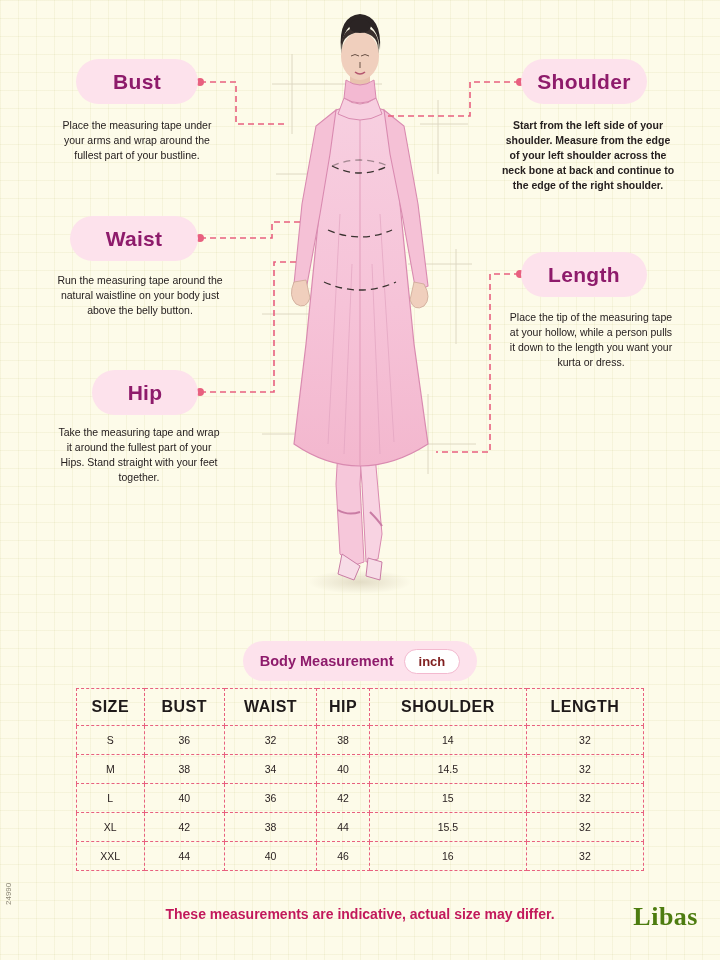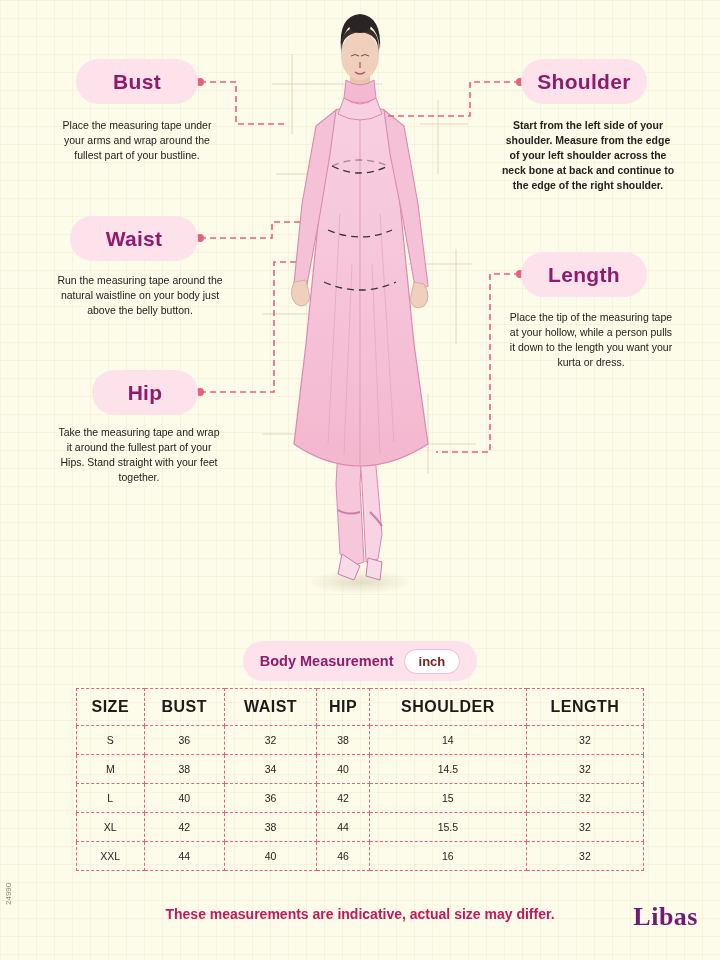--- a/index.html
+++ b/index.html
@@ -91,21 +91,21 @@
   #footnote {
     position: absolute;
     left: 0; right: 0; top: 906px;
     text-align: center;
     color: #c2185b;
     font-size: 14px; font-weight: bold;
   }
   #brand {
     position: absolute;
     right: 22px; top: 902px;
-    color: #701a75;
+    color: #4d7c0f;
     font-size: 26px;
     font-weight: bold;
     font-family: "Liberation Serif", serif;
     letter-spacing: .5px;
     margin-left: 48px;
   }
   #sidecode {
     position: absolute;
     left: 4px; top: 905px;
     font-size: 8px;

